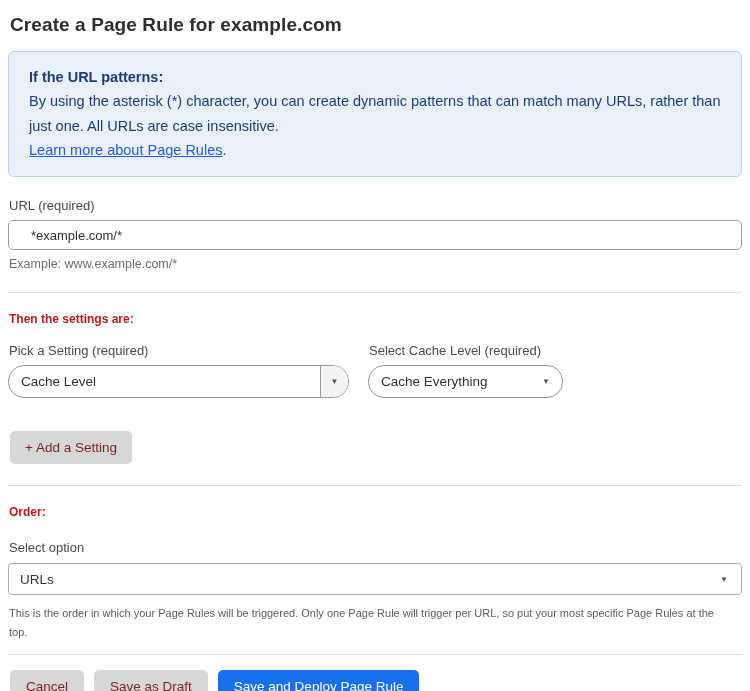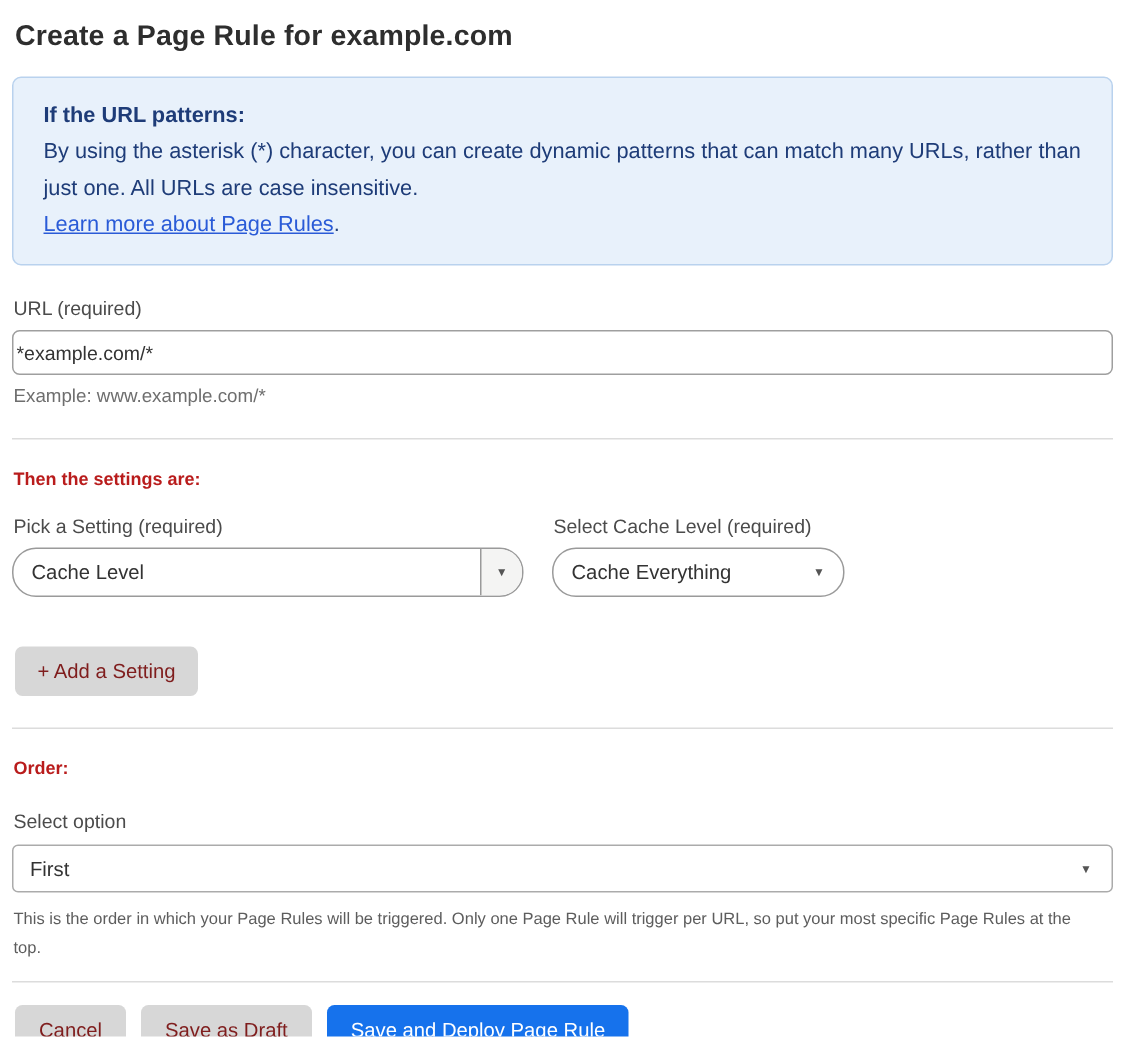--- a/index.html
+++ b/index.html
@@ -41,21 +41,21 @@
     font-size: 13px;
     color: #4b4b4b;
     margin: 21px 1px 7px 1px;
   }
 
   .text-input {
     width: 100%;
     height: 30px;
     border: 1px solid #9f9f9f;
     border-radius: 5px;
-    padding: 0 2px;
+    padding: 0 22px;
     font-size: 13px;
     color: #333;
     font-family: "Liberation Sans", sans-serif;
     background: #fff;
     outline: none;
   }
   .helper-text {
     font-size: 12.5px;
     color: #6e6e6e;
     margin: 7px 1px 0 1px;
@@ -211,21 +211,21 @@
   </div>
 
   <button class="btn btn-add">+ Add a Setting</button>
 
   <hr class="divider">
 
   <div class="section-heading">Order:</div>
 
   <div class="field-label">Select option</div>
   <div class="full-select">
-    <div class="select-value">First</div>
+    <div class="select-value">URLs</div>
     <div class="caret">▼</div>
   </div>
   <div class="order-help">This is the order in which your Page Rules will be triggered. Only one Page Rule will trigger per URL, so put your most specific Page Rules at the top.</div>
 
   <hr class="divider footer-divider">
 
   <div class="footer-actions">
     <button class="btn btn-secondary">Cancel</button>
     <button class="btn btn-secondary">Save as Draft</button>
     <button class="btn btn-primary">Save and Deploy Page Rule</button>

